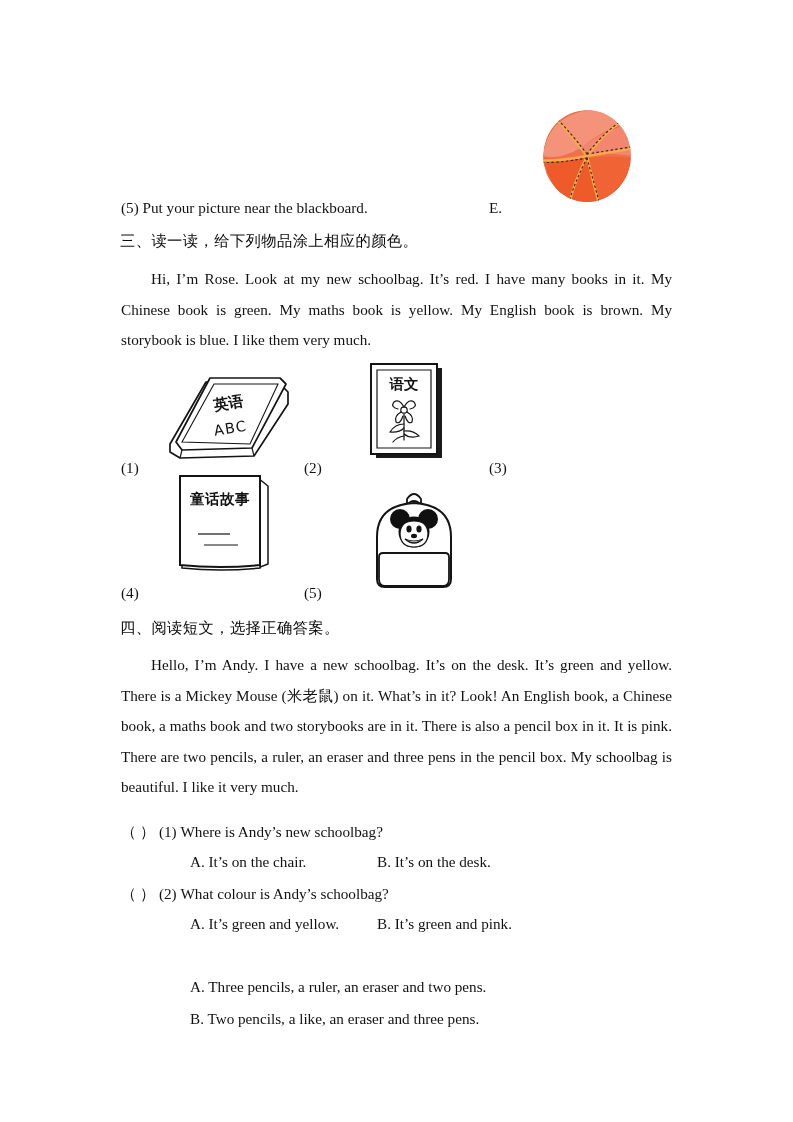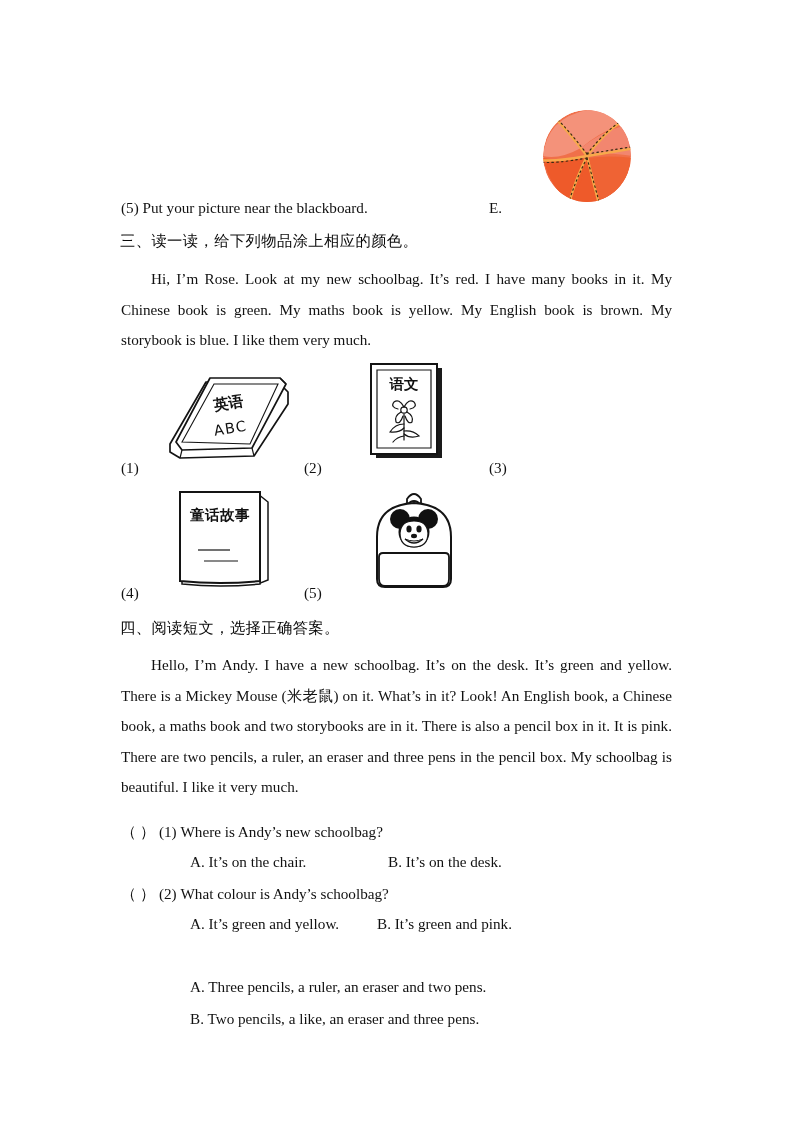--- a/index.html
+++ b/index.html
@@ -172,21 +172,21 @@
         <path d="M36 62 Q27 62 22 70 Q31 71 36 66"></path>
         <path d="M36 69 Q45 68 51 74 Q42 77 36 72"></path>
         <path d="M36 74 Q29 75 25 80"></path>
       </g>
     </svg>
   </div>
   <div class="numlabel" style="left:304px; top:459px;">(2)</div>
 
   <div class="numlabel" style="left:489px; top:459px;">(3)</div>
 
-  <div class="fig" style="left:172px; top:488px; width:104px; height:100px;">
+  <div class="fig" style="left:172px; top:472px; width:104px; height:100px;">
     <svg width="104" height="100" viewBox="0 0 104 100">
 
       <path d="M86 6 L96 14 L96 92 L86 96 Z" fill="#ffffff" stroke="#141414" stroke-width="1.5"></path>
       <path d="M10 96 Q48 100 88 96 L88 92 Q48 96 10 92 Z" fill="#ffffff" stroke="#141414" stroke-width="1.5"></path>
 
       <path d="M8 4 L88 4 L88 93 Q48 97 8 93 Z" fill="#ffffff" stroke="#141414" stroke-width="2"></path>
       <path d="M8 4 L88 4" stroke="#141414" stroke-width="2"></path>
       <text class="cn-label" x="48" y="32" font-size="14.5" text-anchor="middle" fill="#111" letter-spacing="0.5">童话故事</text>
       <g stroke="#141414" stroke-width="1.2" fill="none">
         <line x1="26" y1="62" x2="58" y2="62"></line>
@@ -223,21 +223,21 @@
   <div class="sec-head" style="left:120px; top:618px;">四、阅读短文，选择正确答案。</div>
 
   <div class="para" style="left:121px; top:650px; width:551px; text-indent:30px;">Hello, I’m Andy. I have a new schoolbag. It’s on the desk. It’s green and yellow. There is a Mickey Mouse (米老鼠) on it. What’s in it? Look! An English book, a Chinese book, a maths book and two storybooks are in it. There is also a pencil box in it. It is pink. There are two pencils, a ruler, an eraser and three pens in the pencil box. My schoolbag is beautiful. I like it very much.</div>
 
   <div class="qline" style="left:121px; top:822px;text-align:center;">
     <span>（  ）</span>
     <span>(1)</span>
     <span>Where is Andy’s new schoolbag?</span>
   </div>
   <div class="qline" style="left:190px; top:853px;">A. It’s on the chair.</div>
-  <div class="qline" style="left:388px; top:853px;">B. It’s on the desk.</div>
+  <div class="qline" style="left:377px; top:853px;">B. It’s on the desk.</div>
 
   <div class="qline" style="left:121px; top:884px;">
     <span>（  ）</span>
     <span>(2)</span>
     <span>What colour is Andy’s schoolbag?</span>
   </div>
   <div class="qline" style="left:190px; top:915px;">A. It’s green and yellow.</div>
   <div class="qline" style="left:377px; top:915px;">B. It’s green and pink.</div>
 
   <div class="qline" style="left:190px; top:978px;">A. Three pencils, a ruler, an eraser and two pens.</div>

